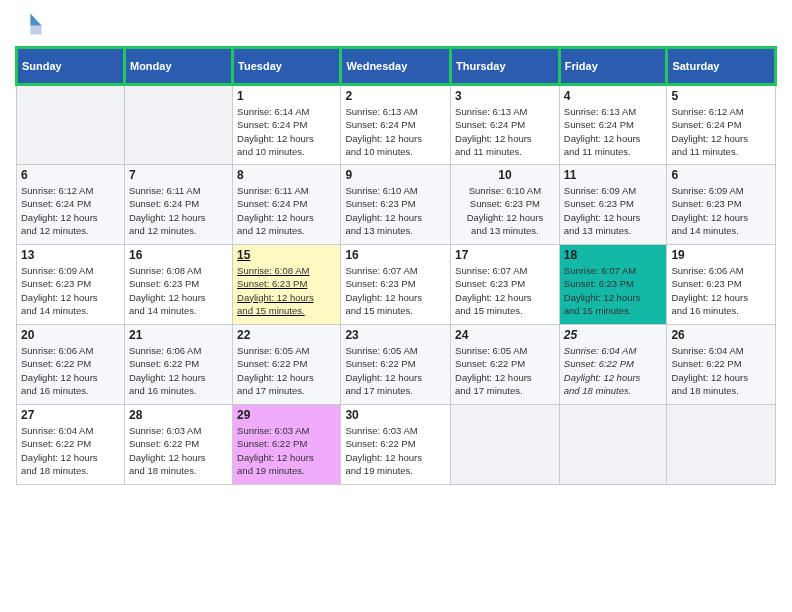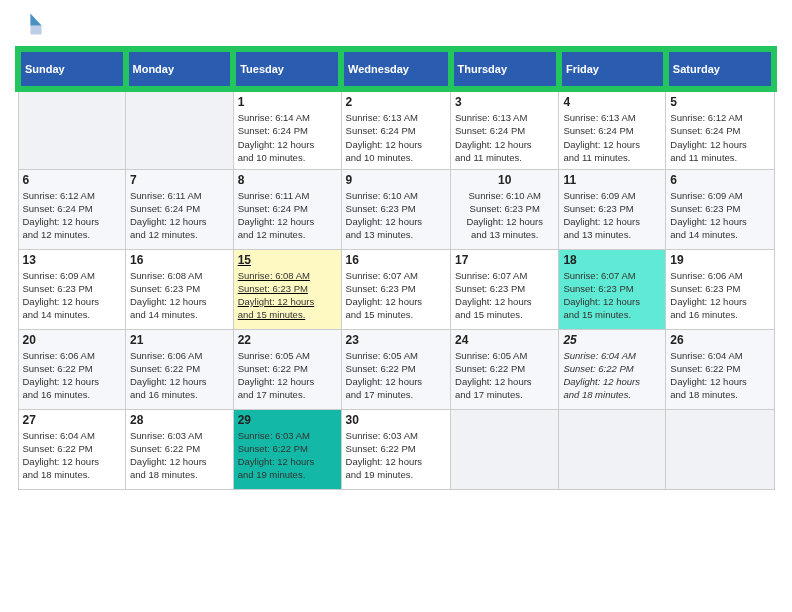--- a/index.html
+++ b/index.html
@@ -55,21 +55,21 @@
       border-collapse: collapse;
       font-size: 10px;
     }
     .calendar th {
       background: #2a5db0;
       color: #fff;
       padding: 11px 4px;
       text-align: left;
       font-size: 11px;
       font-weight: bold;
-      border: 6px solid #22c55e;
+      border: 3px solid #22c55e;
     }
     .calendar td {
       border: 1px solid #ccc;
       vertical-align: top;
       padding: 3px 4px;
       width: 113px;
       min-height: 72px;
       height: 80px;
       background: #fff;
     }
@@ -247,21 +247,21 @@
 Daylight: 12 hours
 and 15 minutes.</div>
           </td>
           <td style="background: rgb(255, 255, 255);">
             <div class="day-num">17</div>
             <div class="day-info" style="white-space: pre-line;">Sunrise: 6:07 AM
 Sunset: 6:23 PM
 Daylight: 12 hours
 and 15 minutes.</div>
           </td>
-          <td style="background: #5eead4;">
+          <td style="background: #14b8a6;">
             <div class="day-num">18</div>
             <div class="day-info" style="white-space: pre-line;">Sunrise: 6:07 AM
 Sunset: 6:23 PM
 Daylight: 12 hours
 and 15 minutes.</div>
           </td>
           <td style="background: rgb(255, 255, 255); margin-top: 26px;">
             <div class="day-num">19</div>
             <div class="day-info" style="white-space: pre-line;">Sunrise: 6:06 AM
 Sunset: 6:23 PM
@@ -328,21 +328,21 @@
 Daylight: 12 hours
 and 18 minutes.</div>
           </td>
           <td style="background: rgb(255, 255, 255);">
             <div class="day-num">28</div>
             <div class="day-info" style="white-space: pre-line;">Sunrise: 6:03 AM
 Sunset: 6:22 PM
 Daylight: 12 hours
 and 18 minutes.</div>
           </td>
-          <td style="background: #14b8a6;">
+          <td style="background: #f0abfc;">
             <div class="day-num">29</div>
             <div class="day-info" style="white-space: pre-line;">Sunrise: 6:03 AM
 Sunset: 6:22 PM
 Daylight: 12 hours
 and 19 minutes.</div>
           </td>
           <td style="background: rgb(255, 255, 255);">
             <div class="day-num">30</div>
             <div class="day-info" style="white-space: pre-line;">Sunrise: 6:03 AM
 Sunset: 6:22 PM

